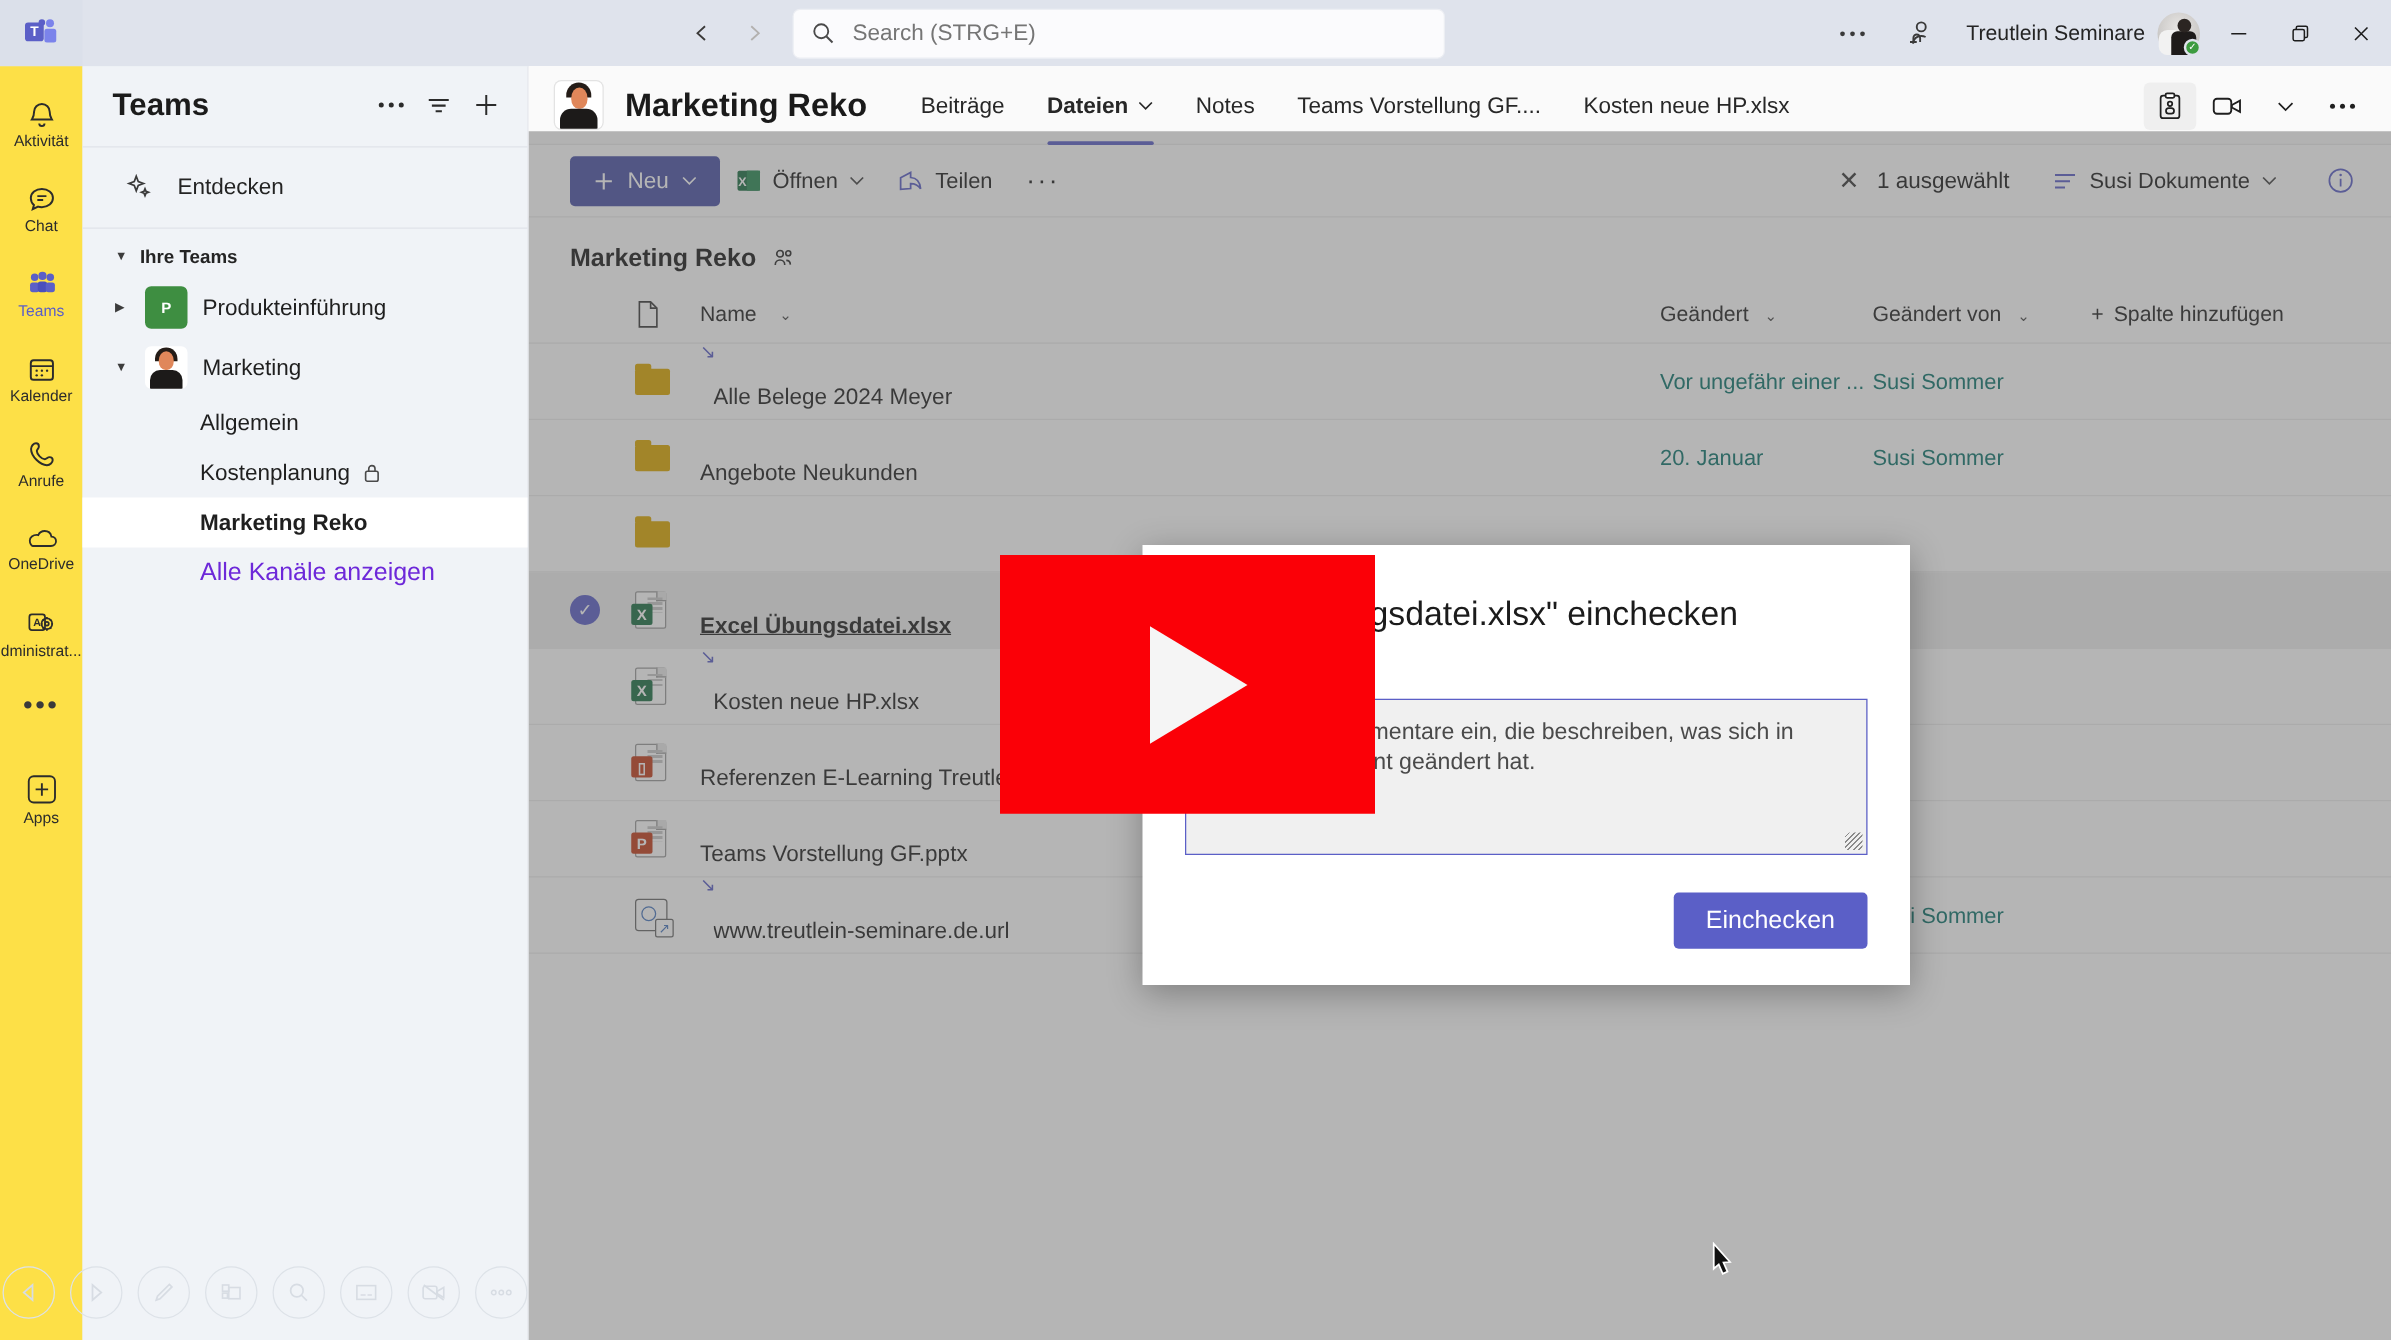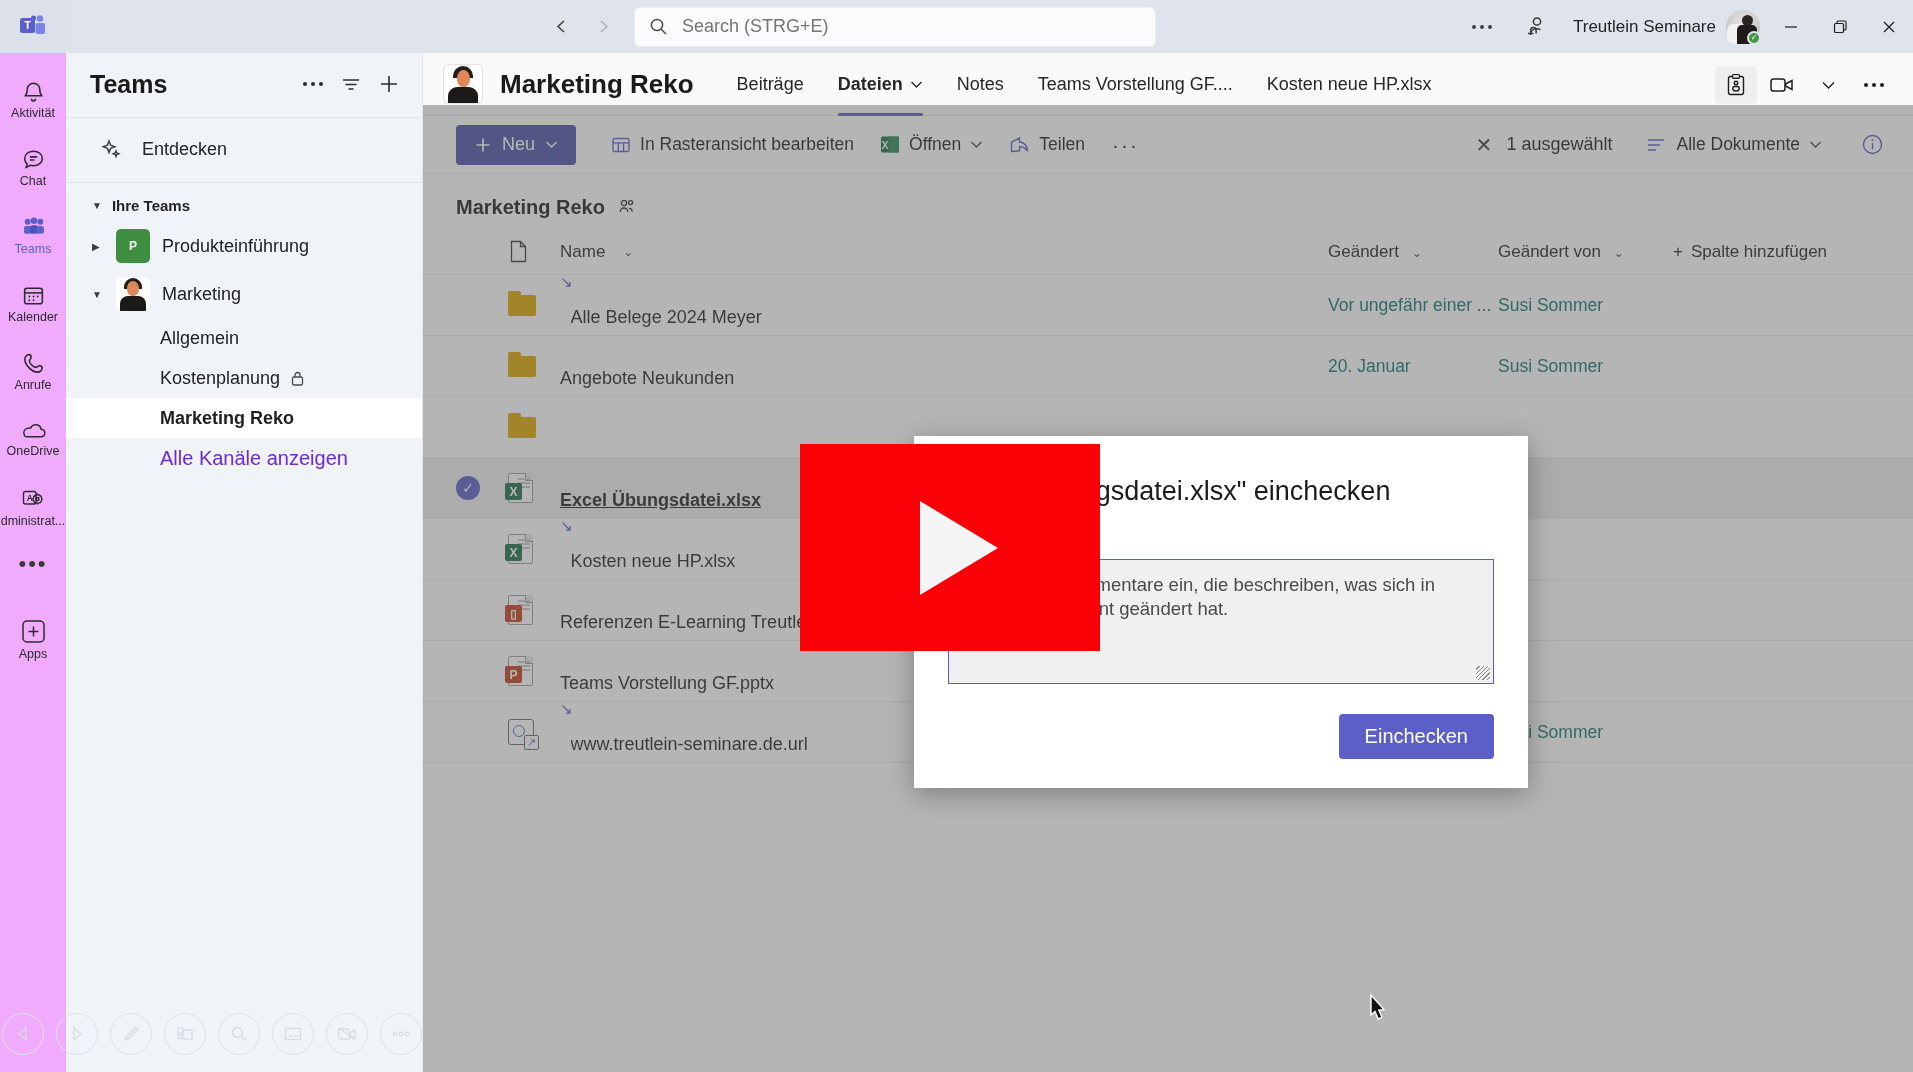--- a/index.html
+++ b/index.html
@@ -62,21 +62,21 @@
     color:#fff; font-size:8px;
   }
   .wbtn {
     width: 49px; height: 53px; display:flex; align-items:center; justify-content:center;
     color:#1d1d1d; cursor:pointer;
   }
 
   
   .rail {
     position: absolute; left: 0; top: 53px; width: 66px; height: 1019px;
-    background: #f0abfc; display: flex; flex-direction: column; align-items: center;
+    background: #fde047; display: flex; flex-direction: column; align-items: center;
     padding-top: 12px;
   }
   .rail-item {
     width: 66px; height: 68px; display:flex; flex-direction: column; align-items:center;
     justify-content:center; gap: 3px; cursor: pointer; color: #2c2c2c;
   }
   .rail-item .lbl { font-size: 12.5px; line-height: 1; white-space: nowrap; }
   .rail-item.active { color: #5b5fc7; }
   .rail-item.active .lbl { color: #5b5fc7; }
   .rail-dots { font-size: 22px; color:#3a3a3a; letter-spacing:2px; margin-top: 10px; cursor:pointer;}
@@ -586,29 +586,20 @@
     <div class="cmdbar">
       <div class="btn-new">
         <svg width="18" height="18" viewBox="0 0 18 18">
             <path d="M9 2.5v13M2.5 9h13" stroke="#fff" stroke-width="1.7"></path>
           </svg>
         <span>Neu</span>
         <svg width="13" height="9" viewBox="0 0 13 9">
             <path d="M1.5 2 L6.5 7 L11.5 2" stroke="#fff" stroke-width="1.4" fill="none"></path>
           </svg>
       </div>
-      <div class="cmd" style="margin-left:22px">
-        <span>
-          <svg width="20" height="20" viewBox="0 0 20 20" fill="none" stroke="#5b5fc7" stroke-width="1.3">
-            <rect x="2" y="3.5" width="16" height="13" rx="1.6"></rect>
-              <path d="M2 7.8h16M7.3 7.8v8.7M12.6 7.8v8.7"></path>
-          </svg>
-        </span>
-        <span>In Rasteransicht bearbeiten</span>
-      </div>
       <div class="cmd">
         <span>
           <svg width="20" height="21" viewBox="0 0 20 21">
             <rect x="1" y="2.5" width="18" height="16" rx="1.5" fill="#1d7044"></rect>
             <rect x="8.5" y="2.5" width="10.5" height="16" fill="#2a8a55"></rect>
             <text x="5" y="14.5" font-size="10" font-family="Liberation Sans" font-weight="700" fill="#fff" text-anchor="middle">X</text>
           </svg>
         </span>
         <span>Öffnen</span>
         <span class="chev">
@@ -631,21 +622,21 @@
         <div class="sel-count">
           <span class="xmark">✕</span>
           <span>1 ausgewählt</span>
         </div>
         <div class="cmd" style="margin-left:16px">
           <span>
             <svg width="22" height="16" viewBox="0 0 22 16" stroke="#5b5fc7" stroke-width="1.6">
                 <path d="M3 3h16M3 8h12M3 13h8"></path>
               </svg>
           </span>
-          <span>Alle Dokumente</span>
+          <span>Susi Dokumente</span>
           <span class="chev">
             <svg width="13" height="9" viewBox="0 0 13 9">
                 <path d="M1.5 2 L6.5 7 L11.5 2" stroke="#444" stroke-width="1.4" fill="none"></path>
               </svg>
           </span>
         </div>
         <div class="tbr-btn" style="margin-left:12px">
           <svg width="23" height="23" viewBox="0 0 23 23" fill="none" stroke="#5b5fc7" stroke-width="1.4">
             <circle cx="11.5" cy="11.5" r="9"></circle>
               <path d="M11.5 10v6.2"></path>

